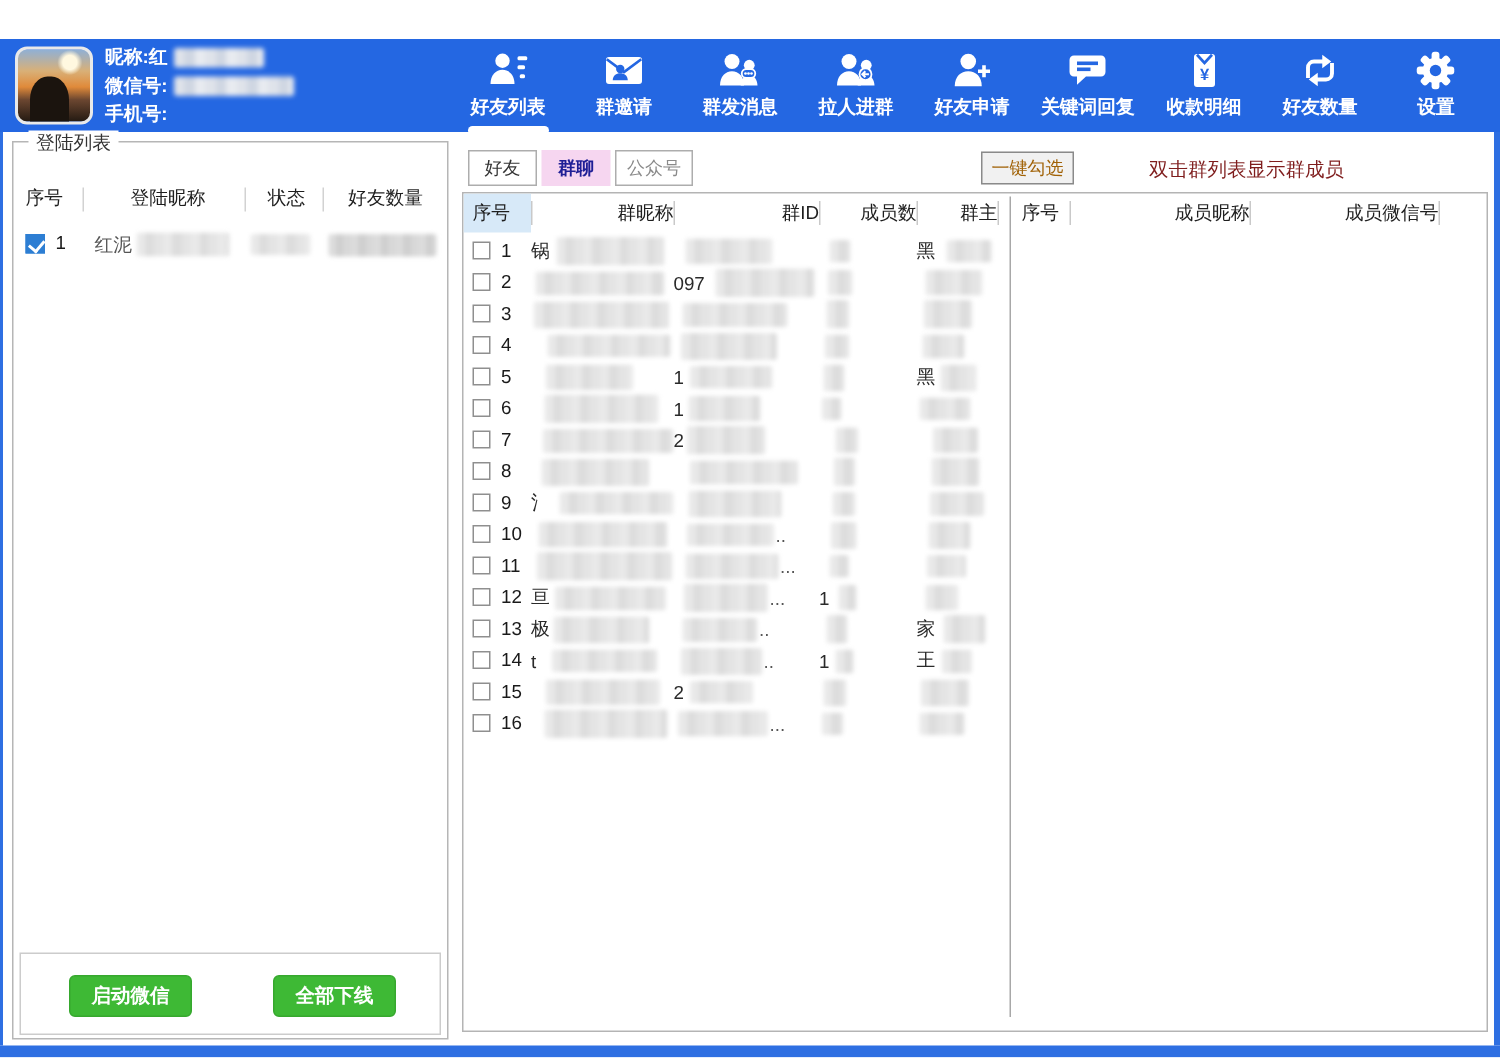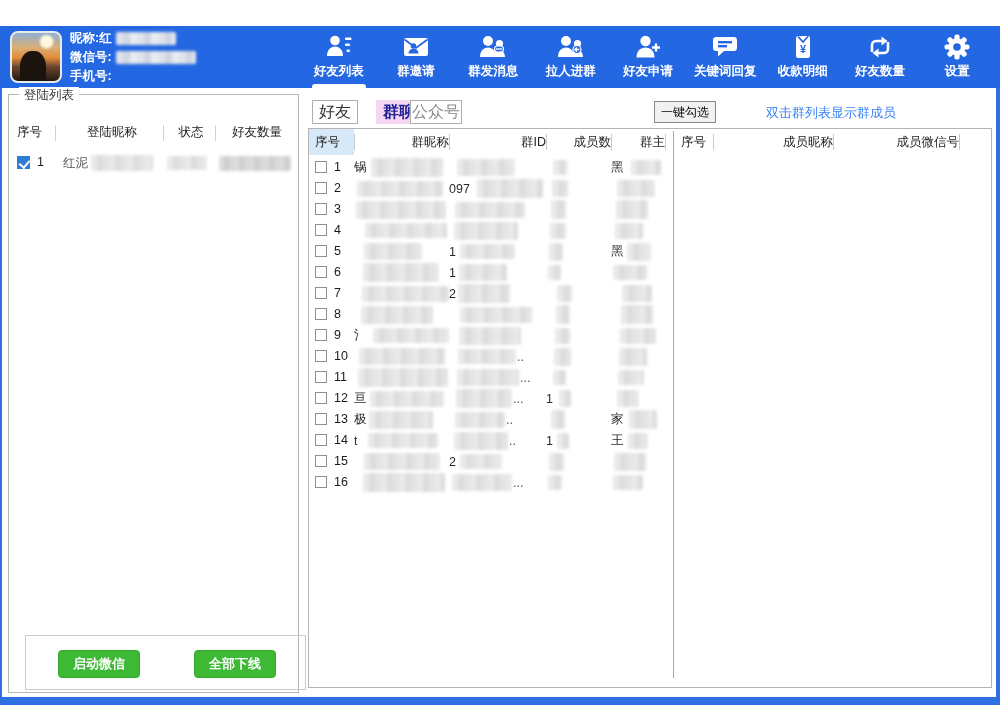--- a/index.html
+++ b/index.html
@@ -36,47 +36,47 @@
   .edge-r { position:absolute; right:0; top:88px; width:4px; height:609px; background:#2e6fe2; }
   .bottombar { position:absolute; left:0; top:697px; width:1000px; height:8px; background:#2e6fe2; }
 
   
   .login-box { position:absolute; left:8px; top:94px; width:291px; height:599px; border:1px solid #b6b6b6; }
   .login-legend { position:absolute; left:10px; top:-8px; background:#fff; padding:0 5px; font-size:12.5px; color:#333; }
   .lheader { position:absolute; left:0; top:26px; width:100%; height:24px; font-size:12.5px; color:#1e1e1e; }
   .lh-cell { position:absolute; top:3px; text-align:center; }
   .ltick { position:absolute; top:4px; width:1px; height:16px; background:#d2d2d2; }
   .lrow { position:absolute; left:0; top:58px; width:100%; height:22px; font-size:12.5px; color:#444; }
-  .login-btn-box { position:absolute; left:4px; top:540px; width:281px; height:55px; border:1px solid #cccccc;margin-left:12px; }
+  .login-btn-box { position:absolute; left:4px; top:540px; width:281px; height:55px; border:1px solid #cccccc; }
   .green-btn { position:absolute; top:14px; width:82px; height:28px; background:#3eb935; border:1px solid #36a82e; border-radius:4px;
                color:#fff; font-size:13px; font-weight:bold; display:flex; align-items:center; justify-content:center; cursor:default; }
 
   
   .cb { position:relative; display:inline-block; width:13px; height:13px; border:1px solid #8f8f8f; background:#fff; vertical-align:middle; }
   .cb.checked { background:#2d7ed3; border-color:#2d7ed3; }
   .cb.checked::after { content:""; position:absolute; left:3px; top:1px; width:5px; height:8px; border:solid #fff; border-width:0 2px 2px 0; transform:rotate(40deg); }
 
   
   .redact { display:inline-block; vertical-align:middle; border-radius:2px; filter:blur(1.4px);
             background:repeating-linear-gradient(90deg,#e9e9e9 0 6px,#dddddd 6px 12px,#e4e4e4 12px 18px),
                        repeating-linear-gradient(0deg,rgba(255,255,255,.45) 0 5px,rgba(0,0,0,.04) 5px 10px); }
   .redact.dark { background:repeating-linear-gradient(90deg,#dcdcdc 0 5px,#cfcfcf 5px 10px,#d8d8d8 10px 15px); }
 
   
-  .tab { position:absolute; top:100px; height:24px; font-size:16px; display:flex; align-items:center; justify-content:center; cursor:default; }
+  .tab { position:absolute; top:100px; height:24px; font-size:12px; display:flex; align-items:center; justify-content:center; cursor:default; }
   .tab.plain { background:#fff; border:1px solid #adadad; color:#333; }
   .tab.dim { background:#fff; border:1px solid #adadad; color:#8a8a8a; }
   .tab.active { background:#f6d6f0; border:none; color:#1f1f96; font-weight:bold; }
   .search-wrap { position:absolute; left:464px; top:100px; width:186px; height:24px; border:1px solid #dcdcdc; background:#fff; display:flex; align-items:center; }
   .search-wrap input { flex:1; border:none; outline:none; font-size:12.5px; color:#333; padding:0 4px; font-family:inherit; background:transparent; }
   .search-wrap input::placeholder { color:#b9b9b9; }
   .mag { width:18px; height:18px; margin-right:3px; flex:0 0 auto; }
   .select-all { position:absolute; left:654px; top:101px; width:62px; height:22px; background:#f1f1f1; border:1px solid #8a8a8a;
-                font-size:12px; color:#000000; display:flex; align-items:center; justify-content:center; cursor:default; }
-  .hint { position:absolute; left:766px; top:104px; font-size:13px; color:#3b82f6; }
+                font-size:12px; color:#a16207; display:flex; align-items:center; justify-content:center; cursor:default; }
+  .hint { position:absolute; left:766px; top:104px; font-size:13px; color:#7f1d1d; }
 
   
   .right-box { position:absolute; left:308px; top:128px; width:684px; height:560px; border:1px solid #b4b4b4; overflow:hidden; }
   .gheader { position:absolute; left:0; top:0; width:100%; height:26px; font-size:12.5px; color:#1e1e1e; }
   .gh-first { position:absolute; left:0; top:0; width:45px; height:26px; background:#d7e9f8; display:flex; align-items:center; padding-left:6px; }
   .gh-cell { position:absolute; top:5px; text-align:right; }
   .gtick { position:absolute; top:5px; width:1px; height:16px; background:#c9c9c9; }
   .panel-div { position:absolute; left:364px; top:2px; width:1px; height:547px; background:#a8a8a8; }
   .grows { position:absolute; left:0; top:28px; width:364px; }
   .grow { position:relative; height:21px; font-size:12.5px; color:#1a1a1a; }
@@ -230,21 +230,21 @@
       <span class="redact" style="position:absolute;left:158px;top:3px;width:40px;height:14px;"></span>
       <span class="redact dark" style="position:absolute;left:210px;top:3px;width:72px;height:15px;"></span>
     </div>
     <div class="login-btn-box">
       <span class="green-btn" style="left:32px;">启动微信</span>
       <span class="green-btn" style="left:168px;">全部下线</span>
     </div>
   </div>
 
   <span class="tab plain" style="left:312px;width:46px;">好友</span>
-  <span class="tab active" style="left:376px;width:46px;">群聊</span>
+  <span class="tab active" style="left:361px;width:46px;">群聊</span>
   <span class="tab dim" style="left:410px;width:52px;">公众号</span>
 
   <span class="select-all">一键勾选</span>
   <span class="hint">双击群列表显示群成员</span>
 
   <div class="right-box">
     <div class="gheader">
       <span class="gh-first">序号</span>
       <span class="gh-cell" style="left:45px;width:95px;">群昵称</span>
       <span class="gh-cell" style="left:140px;width:97px;">群ID</span>

